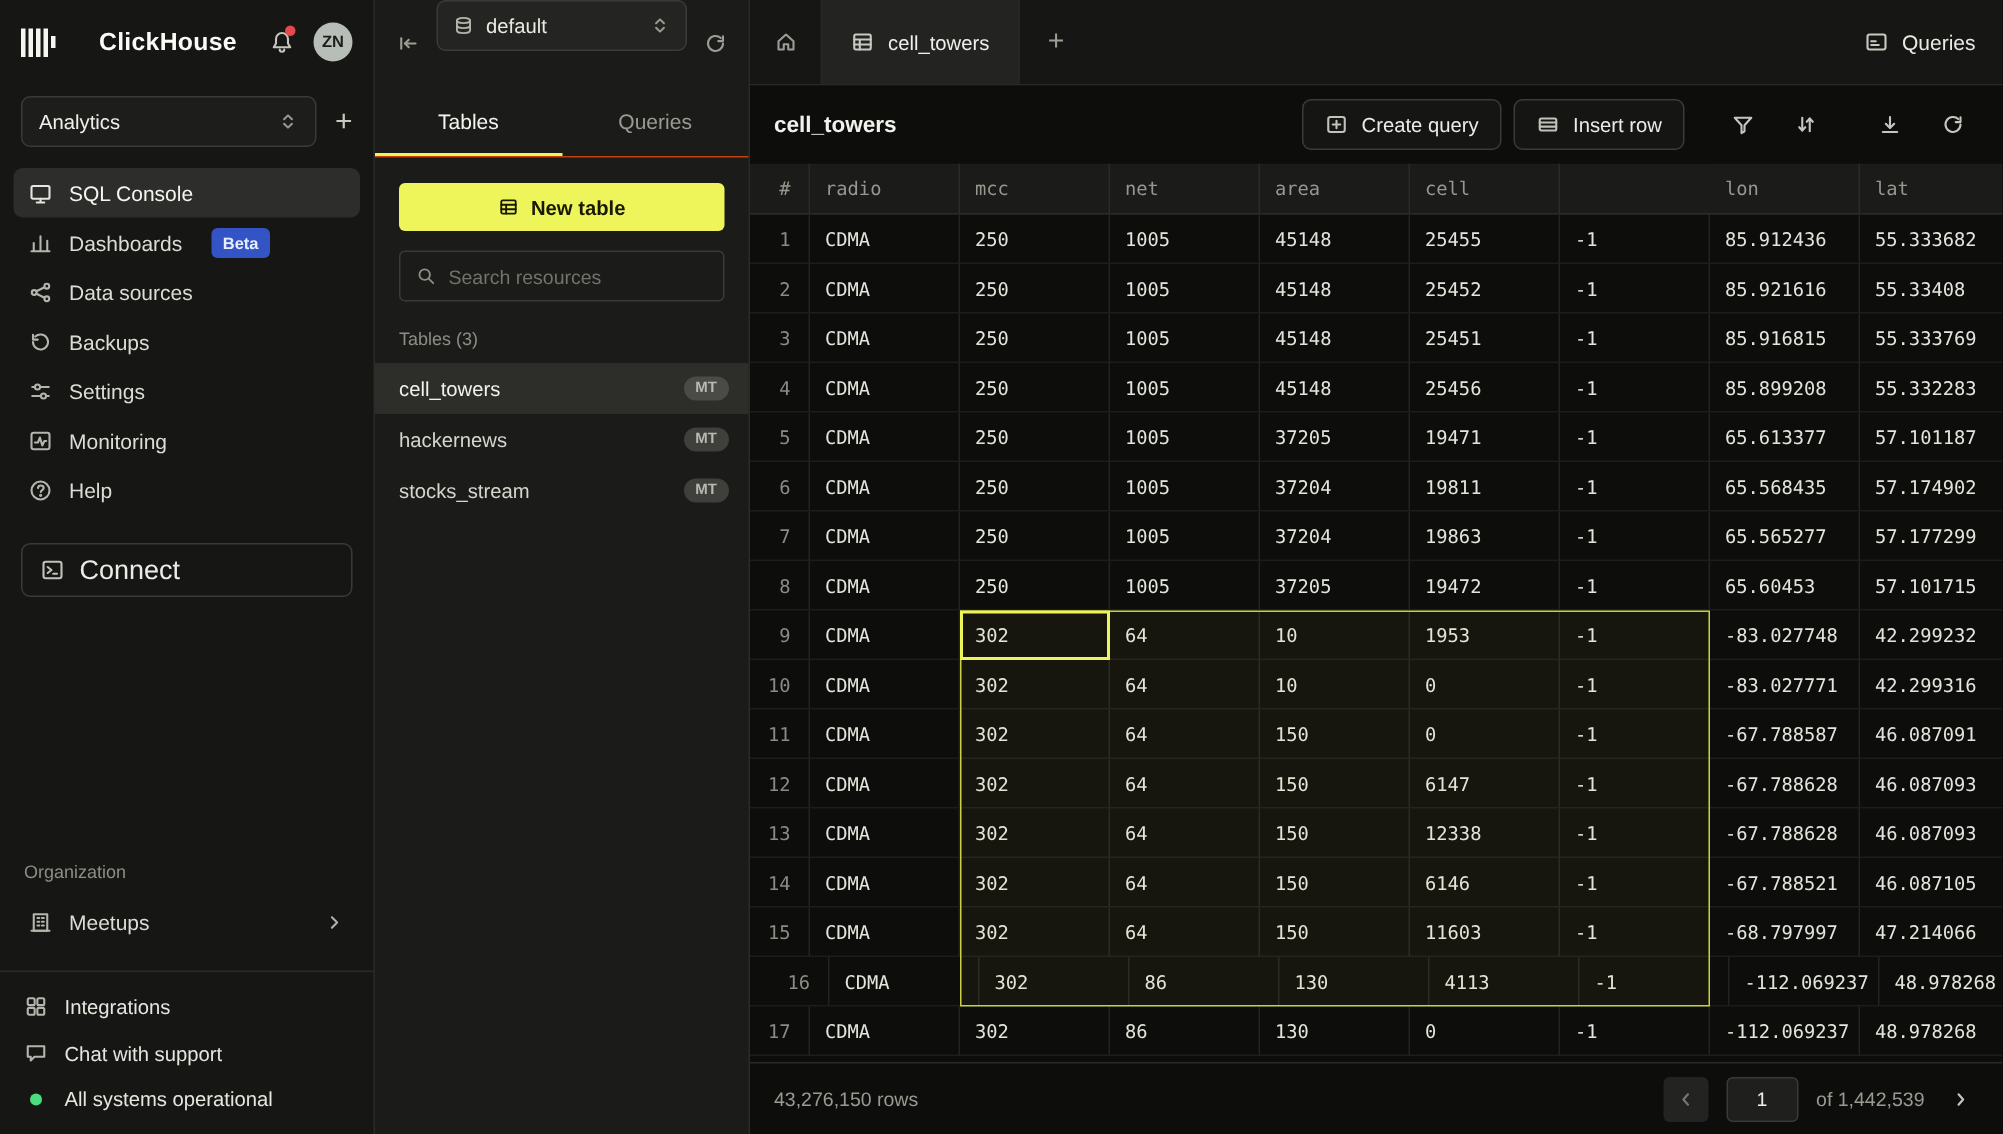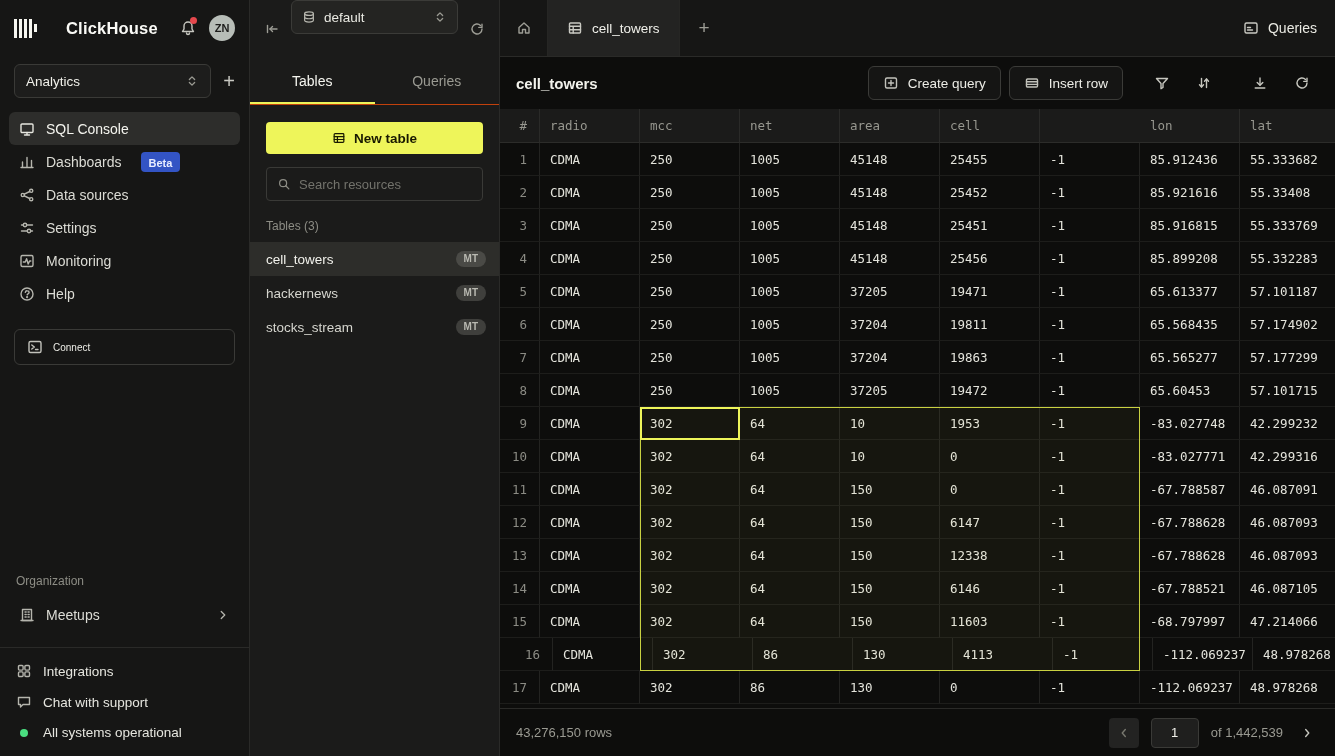--- a/index.html
+++ b/index.html
@@ -36,21 +36,21 @@
   .sb-menu { padding:0 9px; flex:none; }
   .m-item { height:33px; display:flex; align-items:center; gap:11px; padding:0 10px;
     border-radius:6px; color:#dcdcd5; font-size:14px; cursor:pointer; }
   .m-item .ic { color:#b5b5ad; }
   .m-item.active { background:#2d2d2b; color:#f5f5ef; }
   .m-item.active .ic { color:#e6e6df; }
   .beta { background:#3354c4; color:#e9edff; font-size:11px; font-weight:600;
     padding:5px 8px 3px; border-radius:4px; margin-left:8px; }
   .connect-btn { margin:19px 14px 0; height:36px; border:1px solid #3a3a37; border-radius:6px;
     background:transparent; color:#ecece6; display:flex; align-items:center; gap:10px;
-    padding:0 12px; font-size:10px; }
+    padding:0 12px; font-size:18px; }
   .connect-btn .ic { color:#c2c2bb; }
 
   .sb-bottom { margin-top:auto; flex:none; }
   .org-label { padding:0 16px 10px; font-size:12px; color:#8d8d85; }
   .sb-bottom .m-item { margin:0 9px; }
   .chev-right { margin-left:auto; color:#9a9a92; }
   .sb-footer { border-top:1px solid #2a2a28; margin-top:16px; padding:15px 16px 16px;
     display:flex; flex-direction:column; gap:15px; }
   .f-row { display:flex; align-items:center; gap:11px; font-size:13.5px; color:#e6e6df; cursor:pointer; }
   .f-row .ic { color:#b5b5ad; }
@@ -196,20 +196,27 @@
         <svg class="ic" viewBox="0 0 16 16" fill="none" stroke="currentColor" stroke-width="1.4" stroke-linecap="round" stroke-linejoin="round">
             <circle cx="3.8" cy="8" r="1.6"></circle>
             <circle cx="12.2" cy="3.8" r="1.6"></circle>
             <circle cx="12.2" cy="12.2" r="1.6"></circle>
             <path d="M5.3 7.2l5.4-2.7M5.3 8.8l5.4 2.7"></path>
           </svg>
         <span>Data sources</span>
       </div>
       <div class="m-item">
         <svg class="ic" viewBox="0 0 16 16" fill="none" stroke="currentColor" stroke-width="1.4" stroke-linecap="round" stroke-linejoin="round">
+            <path d="M3 8a5 5 0 1 0 1.5-3.6"></path>
+            <polyline points="3 3.2 3 6.4 6.2 6.4"></polyline>
+          </svg>
+        <span>Backups</span>
+      </div>
+      <div class="m-item">
+        <svg class="ic" viewBox="0 0 16 16" fill="none" stroke="currentColor" stroke-width="1.4" stroke-linecap="round" stroke-linejoin="round">
             <path d="M2.5 5h11M2.5 11h11"></path>
             <circle cx="6" cy="5" r="1.7" fill="#161615"></circle>
             <circle cx="10" cy="11" r="1.7" fill="#161615"></circle>
           </svg>
         <span>Settings</span>
       </div>
       <div class="m-item">
         <svg class="ic" viewBox="0 0 16 16" fill="none" stroke="currentColor" stroke-width="1.4" stroke-linecap="round" stroke-linejoin="round">
             <rect x="2" y="2.5" width="12" height="11" rx="1.5"></rect>
             <polyline points="4.3 9 6.3 9 7.6 5.7 9.2 11 10.6 8 11.8 8"></polyline>

